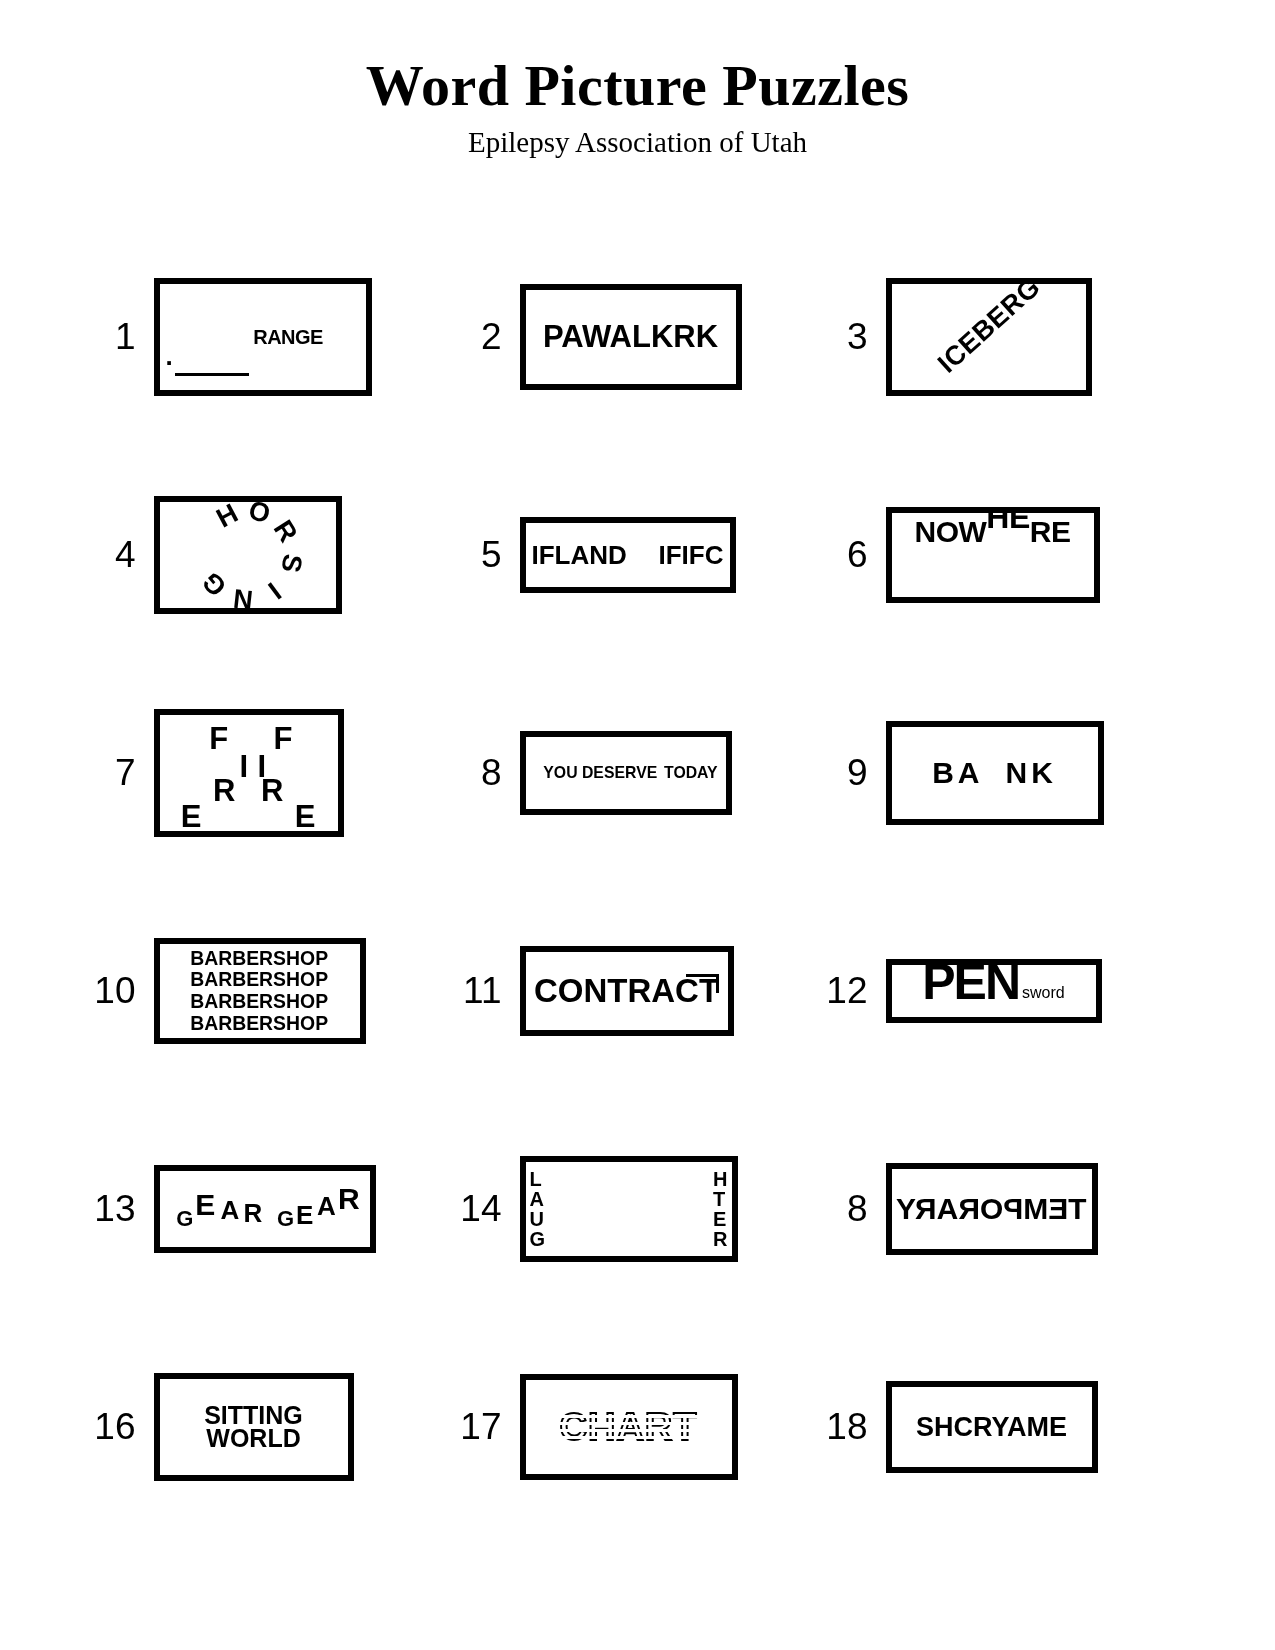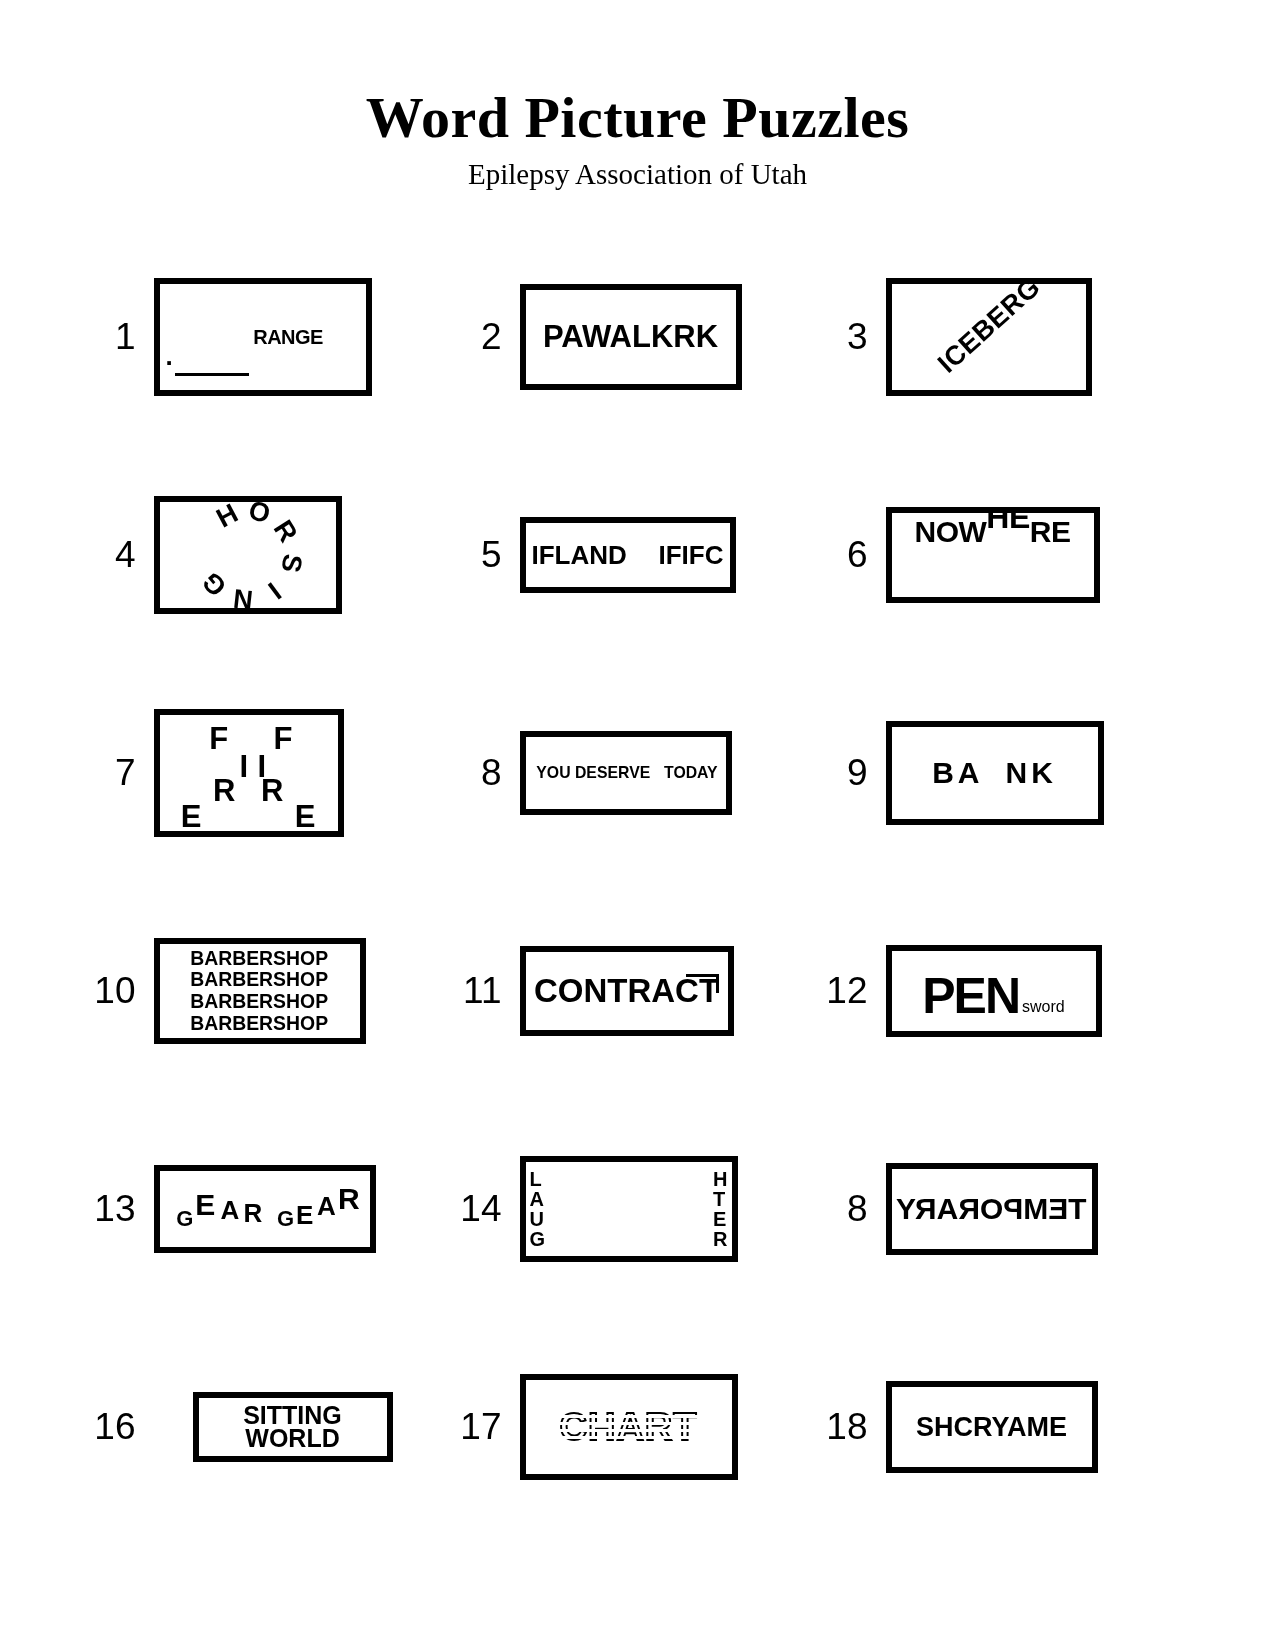--- a/index.html
+++ b/index.html
@@ -16,21 +16,21 @@
     overflow: hidden;
   }
   .page {
     width: 1275px;
     height: 1650px;
     position: relative;
     background: #ffffff;
   }
   .header {
     text-align: center;
-    padding-top: 88px;
+    padding-top: 56px;
   }
   .title {
     font-family: "Liberation Serif", serif;
     font-weight: bold;
     font-size: 58px;
     letter-spacing: 0.5px;
     line-height: 1.05;
     margin: 0;
   }
   .subtitle {
@@ -82,25 +82,25 @@
   .bx-222-106 { width: 222px; height: 106px; }
   .bx-206-118 { width: 206px; height: 118px; }
   .bx-188-118 { width: 188px; height: 118px; }
   .bx-216-100 { width: 216px; height: 76px; }
   .bx-214-96  { width: 214px; height: 96px; }
   .bx-190-128 { width: 190px; height: 128px; }
   .bx-212-84  { width: 212px; height: 84px; }
   .bx-218-90  { width: 218px; height: 104px; }
   .bx-212-106 { width: 212px; height: 106px; }
   .bx-214-90  { width: 214px; height: 90px; }
-  .bx-216-92  { width: 216px; height: 92px; }
+  .bx-216-92  { width: 216px; height: 64px; }
   .bx-222-88  { width: 222px; height: 88px; }
   .bx-218-106 { width: 218px; height: 106px; }
   .bx-212-92  { width: 212px; height: 92px; }
-  .bx-200-96  { width: 200px; height: 70px; margin-left: 39px; }
+  .bx-200-96  { width: 200px; height: 108px; }
 
   .puz {
     width: 100%;
     height: 100%;
     position: relative;
     display: flex;
     align-items: center;
     justify-content: center;
   }
   .blk {
@@ -158,21 +158,21 @@
   .p7 .f1 { left: 28%; top: 6px; }
   .p7 .f2 { left: 64%; top: 6px; }
   .p7 .i1 { left: 45%; top: 34px; }
   .p7 .i2 { left: 55%; top: 34px; }
   .p7 .r1 { left: 30%; top: 58px; }
   .p7 .r2 { left: 57%; top: 58px; }
   .p7 .e1 { left: 12%; top: 84px; }
   .p7 .e2 { left: 76%; top: 84px; }
 
   
-  .p8 { justify-content: space-between; padding: 4px 6px; box-sizing: border-box; }
+  .p8 { justify-content: flex-end; padding: 4px 6px; box-sizing: border-box; }
   .p8 .w { font-size: 17px; letter-spacing: 0px; transform: scaleX(0.93); }
 
   
   .p9 .w { font-size: 30px; letter-spacing: 4px; }
   .p9 .gap { display: inline-block; width: 22px; }
 
   
   .p10 { flex-direction: column; justify-content: center; }
   .p10 .w { font-size: 20px; line-height: 1.08; letter-spacing: 0px; transform: scaleX(0.97); }
 

